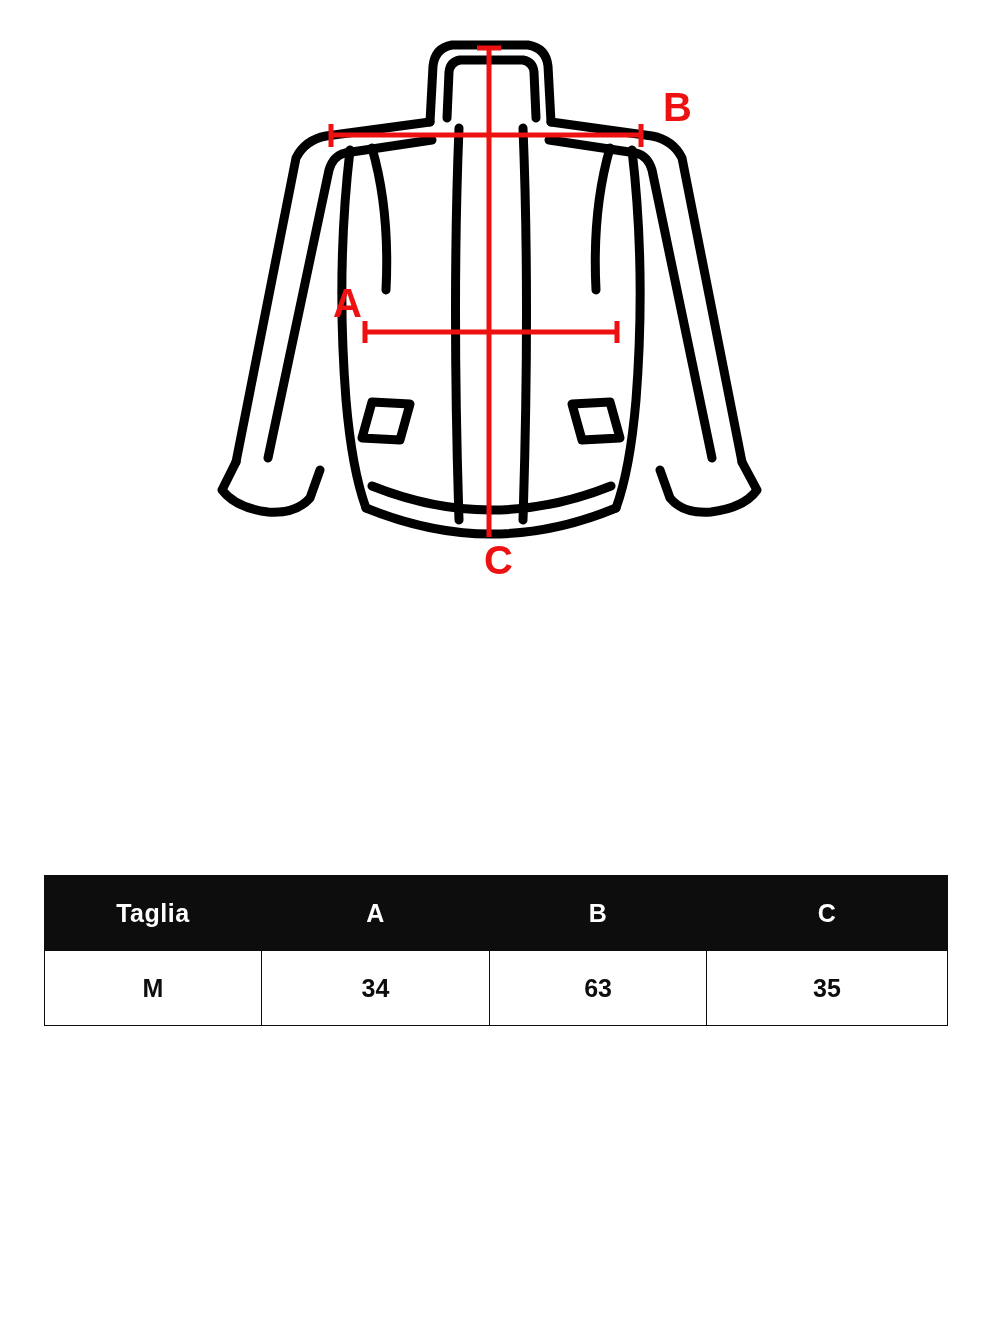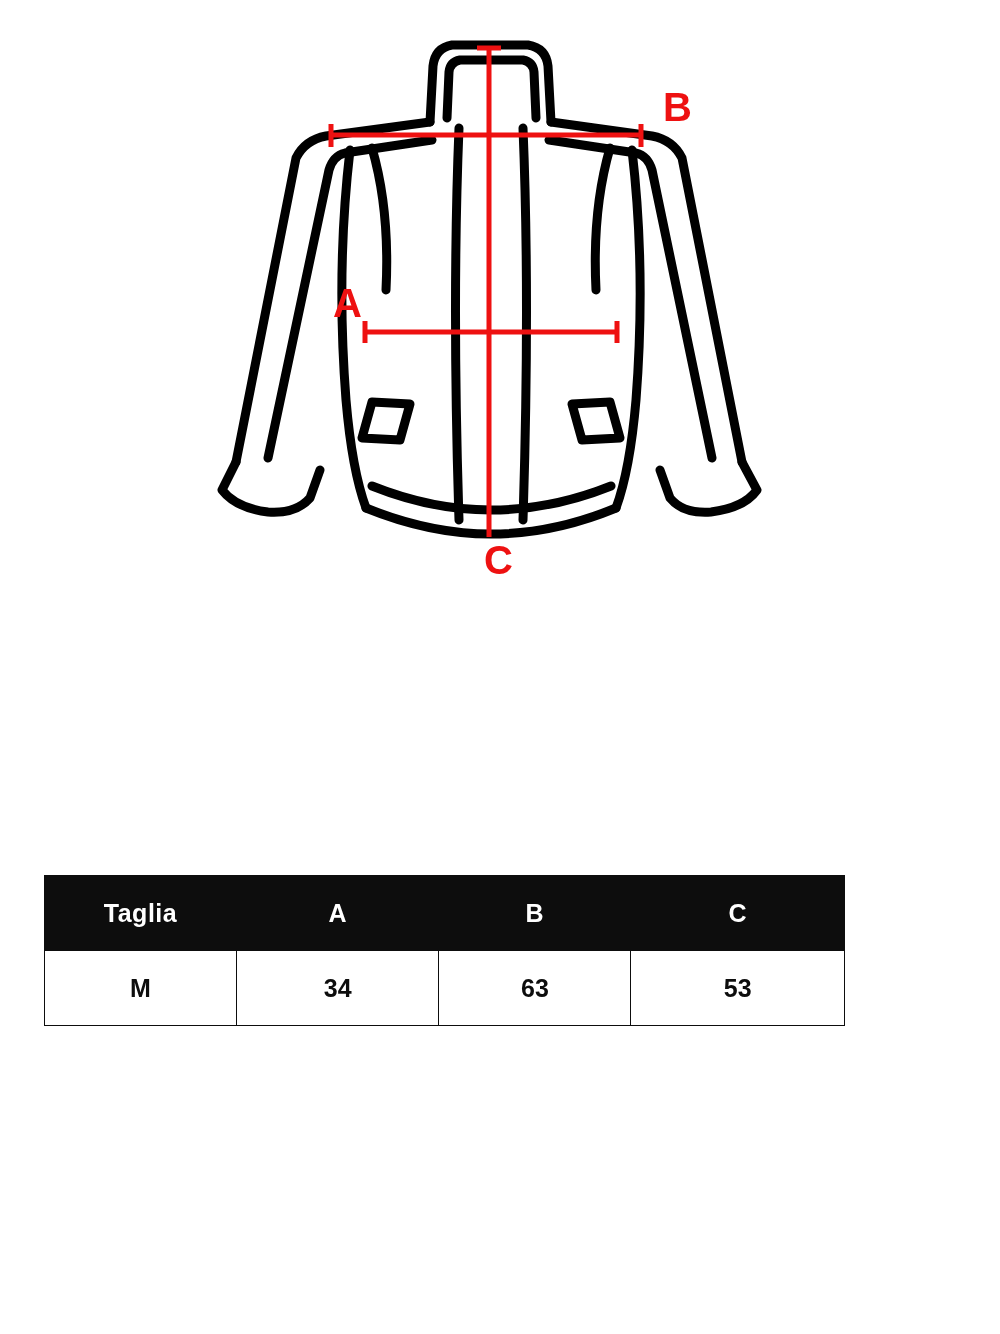--- a/index.html
+++ b/index.html
@@ -46,21 +46,21 @@
     font-weight: bold;
     letter-spacing: -0.5px;
     color: #0d0d0d;
   }
 
   
   .size-table {
     position: absolute;
     left: 44px;
     top: 875px;
-    width: 801px;
+    width: 904px;
     border-collapse: collapse;
     table-layout: fixed;
     padding-left: 16px;
   }
   .size-table th,
   .size-table td {
     height: 72px;
     text-align: center;
     vertical-align: middle;
     font-size: 25px;
@@ -154,18 +154,18 @@
         <th>A</th>
         <th>B</th>
         <th>C</th>
       </tr>
     </thead>
     <tbody>
       <tr>
         <td>M</td>
         <td>34</td>
         <td>63</td>
-        <td>53</td>
+        <td>35</td>
       </tr>
     </tbody>
   </table>
 
 </div>
 
 </body></html>

